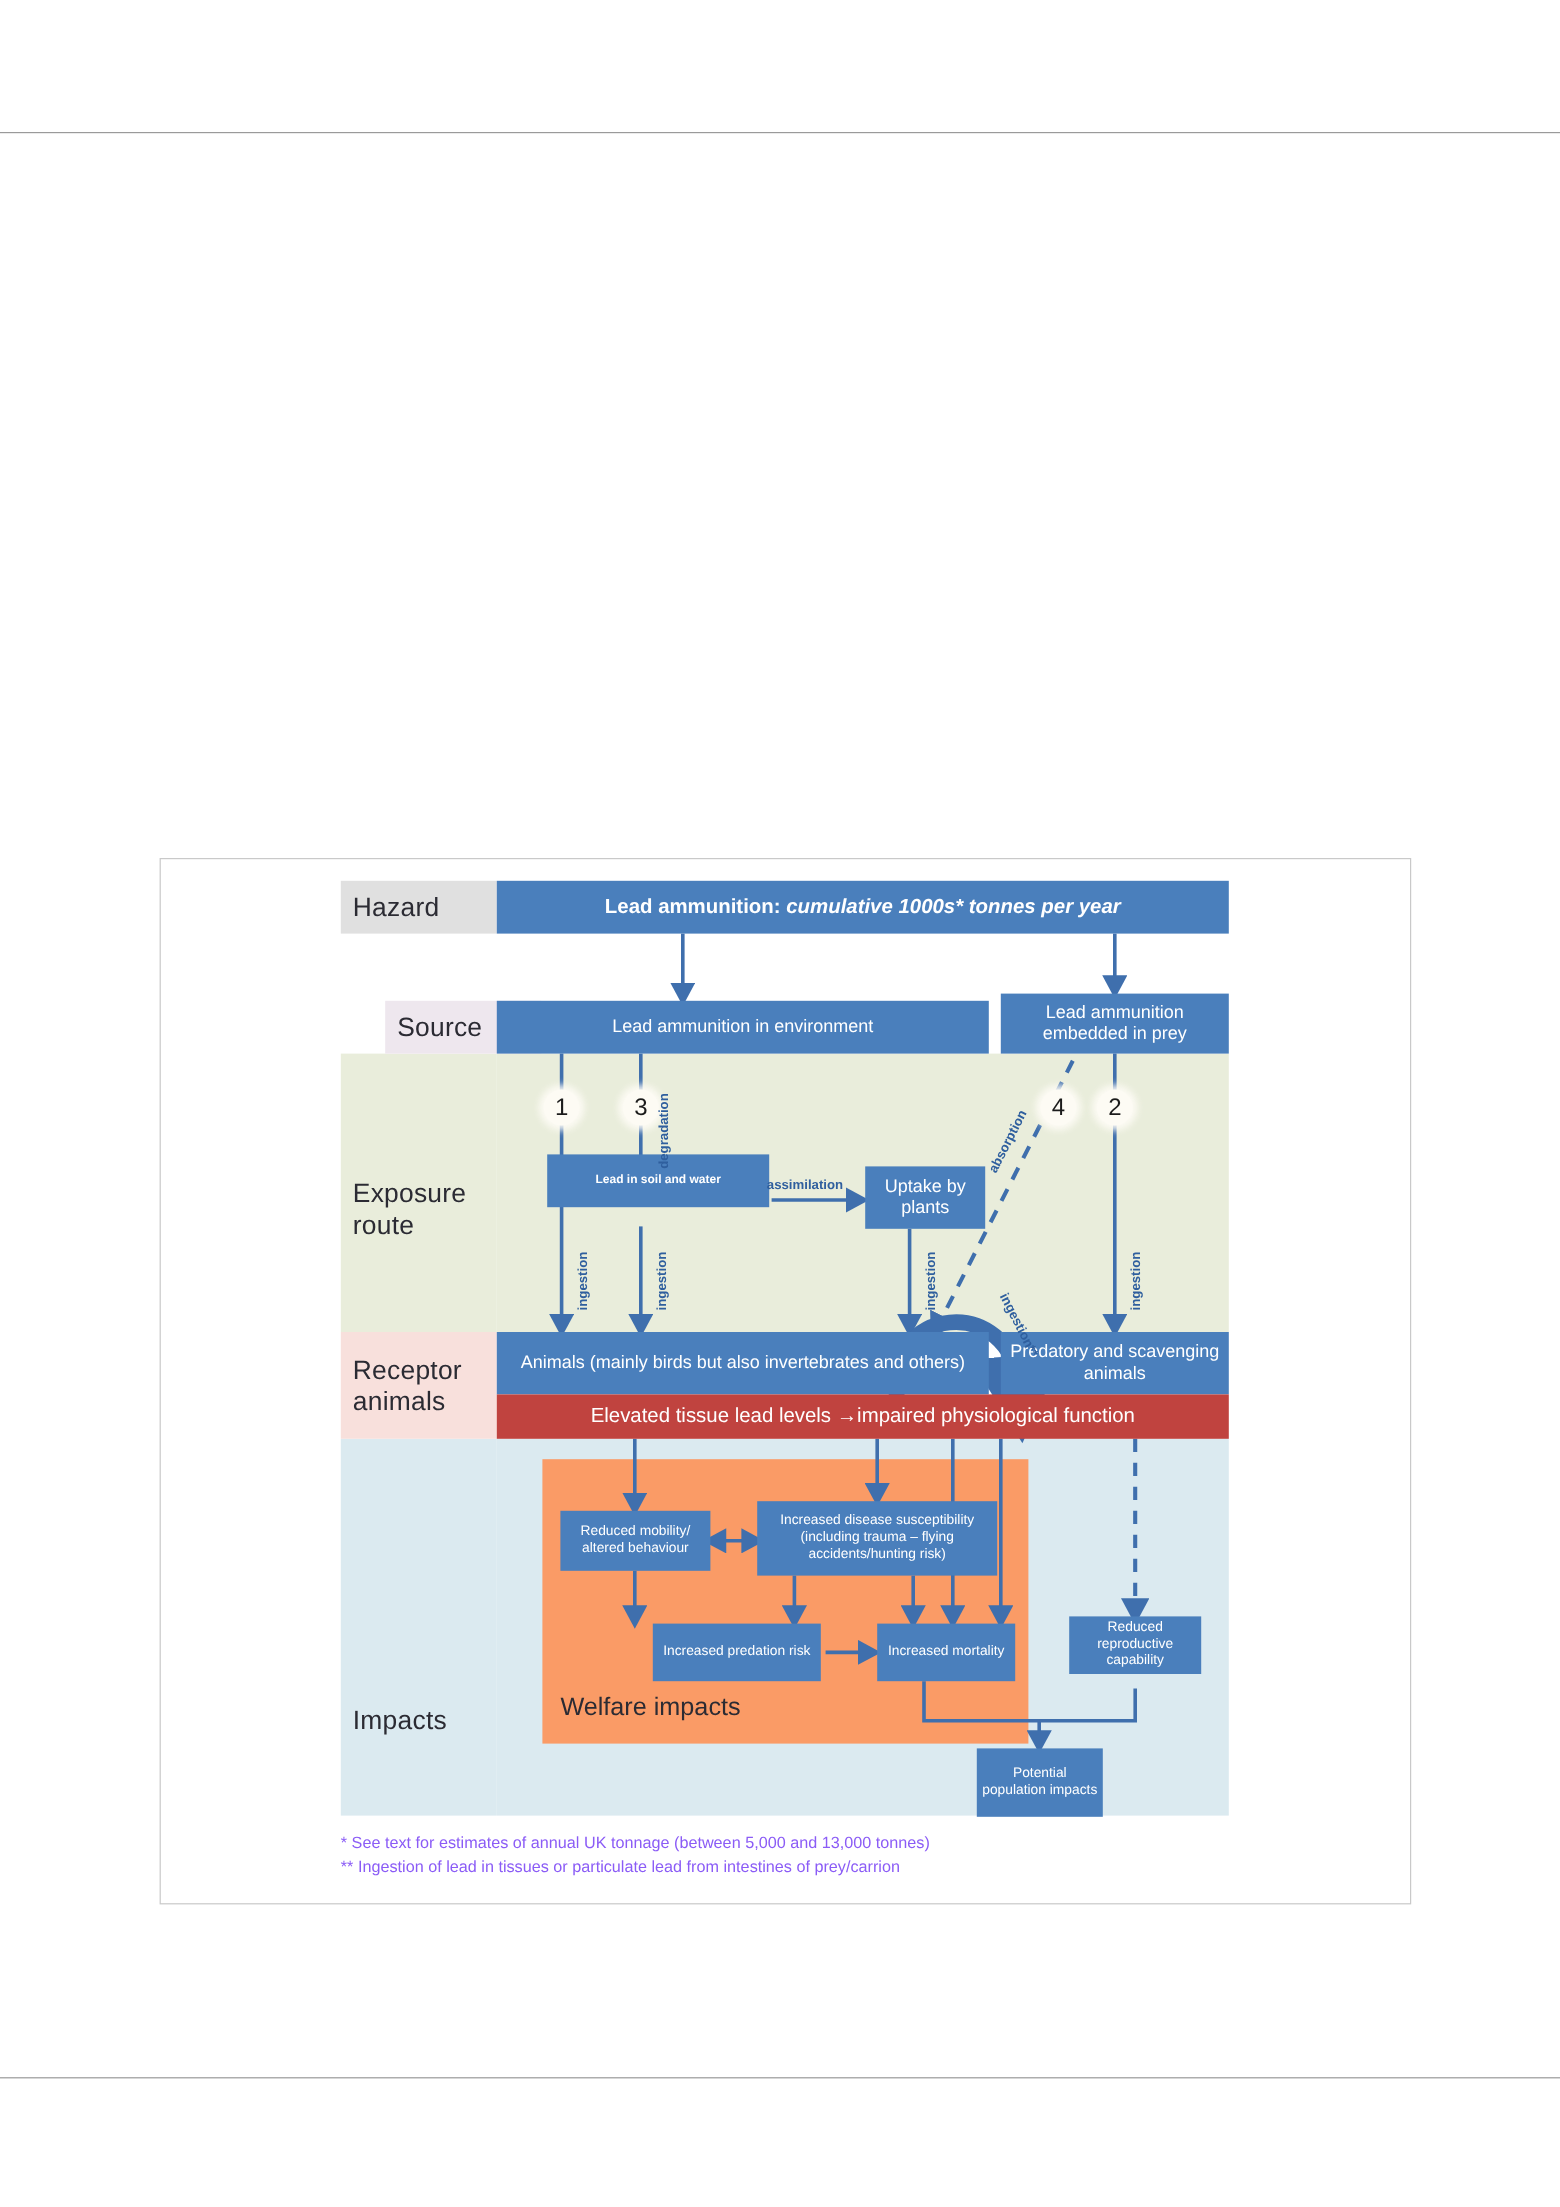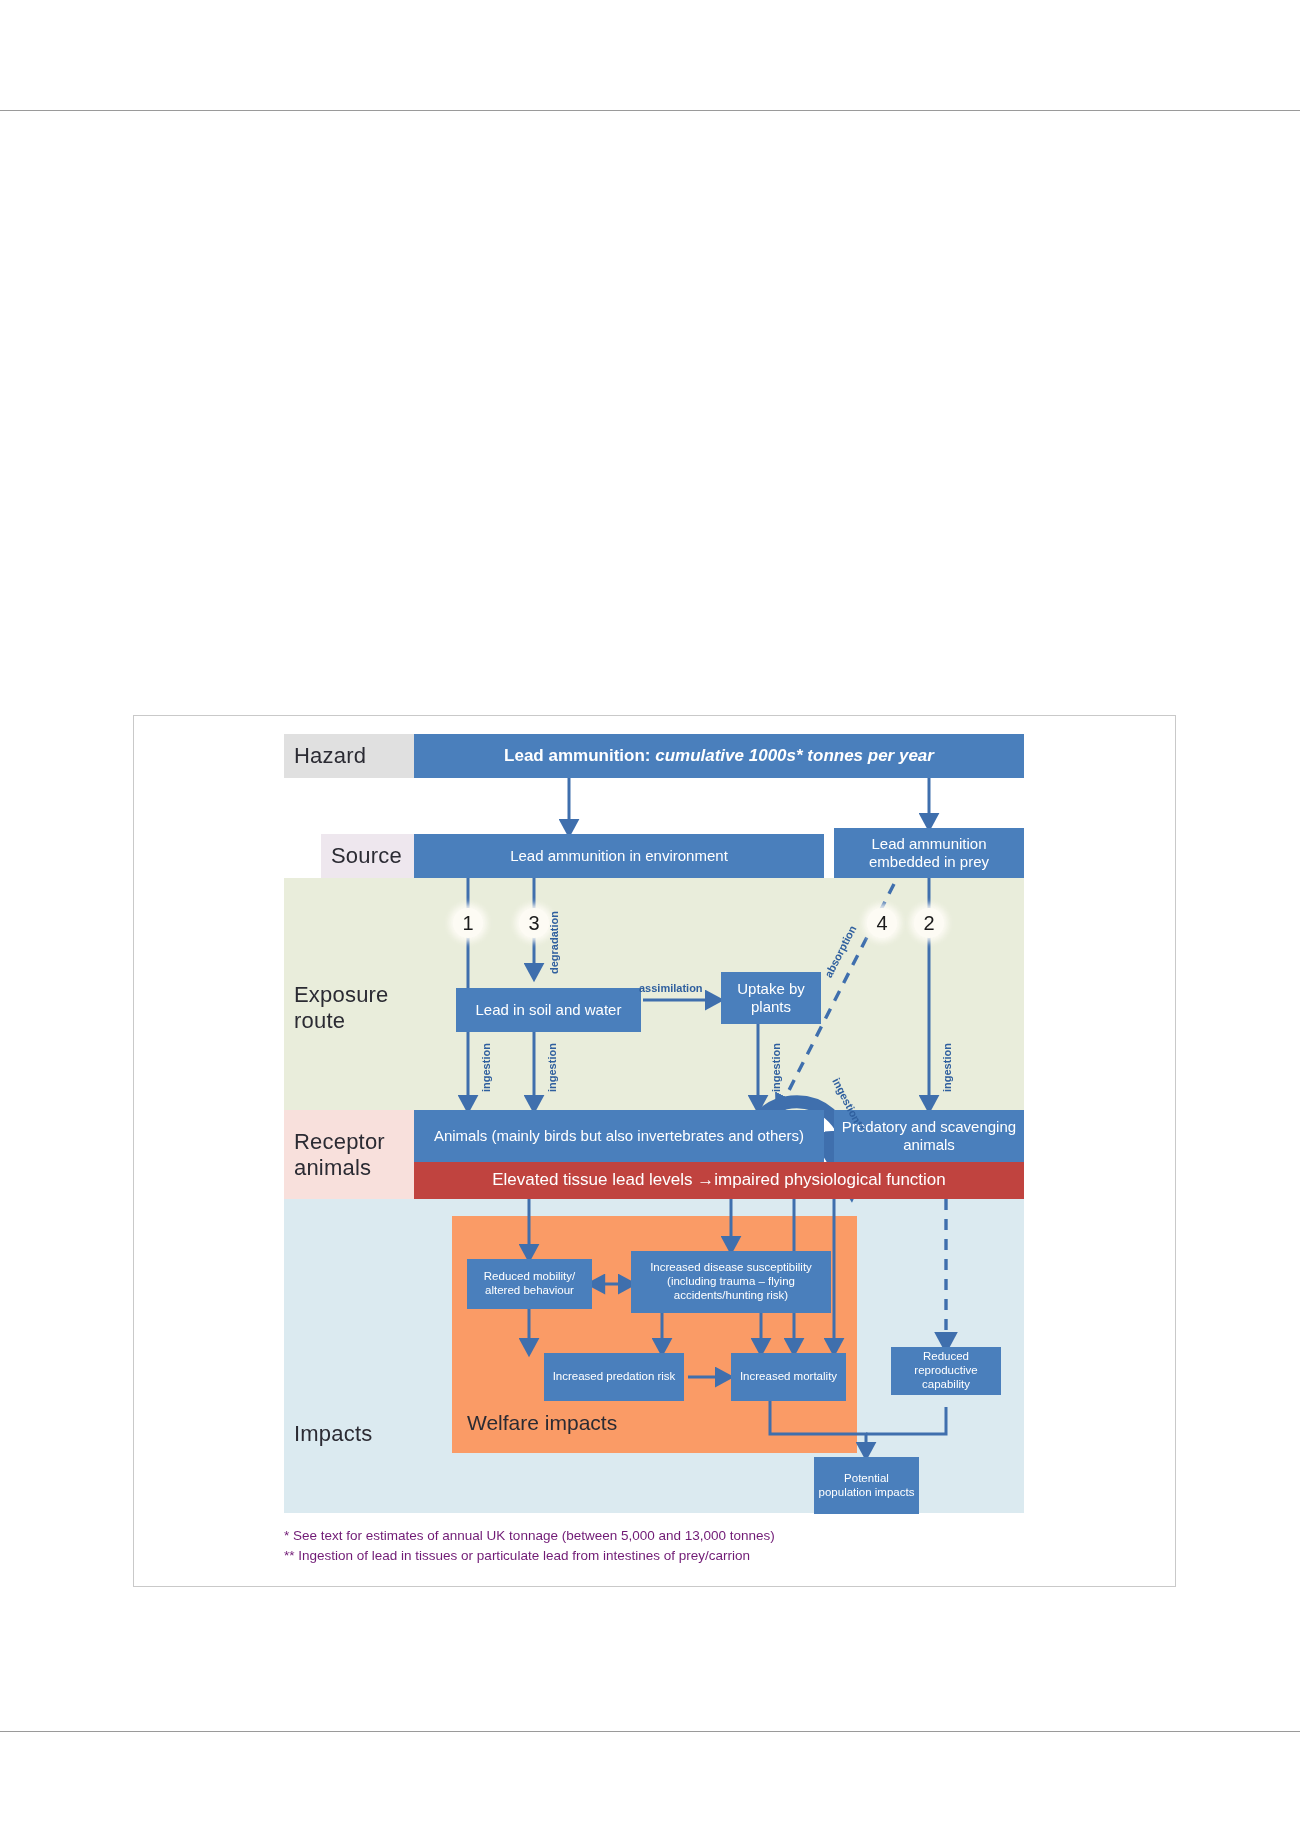--- a/index.html
+++ b/index.html
@@ -52,21 +52,21 @@
     display:flex;align-items:center;justify-content:center;text-align:center;
     line-height:1.2;box-sizing:border-box;padding:0 4px;
   }
   .box.red{background:#c0433f;}
 
   .b-hazard{left:280px;top:18px;width:610px;height:44px;font-size:17px;font-weight:bold;}
   .b-hazard i{font-style:italic;}
   .b-source-env{left:280px;top:118px;width:410px;height:44px;font-size:15px;}
   .b-source-prey{left:700px;top:112px;width:190px;height:50px;font-size:15px;}
 
-  .b-soil{left:322px;top:272px;width:185px;height:44px;font-size:15px;}
+  .b-soil{left:322px;top:246px;width:185px;height:44px;font-size:10px;font-weight:bold;}
   .b-plants{left:587px;top:256px;width:100px;height:52px;font-size:15px;}
 
   .b-animals{left:280px;top:394px;width:410px;height:52px;font-size:15px;}
   .b-predators{left:700px;top:394px;width:190px;height:52px;font-size:15px;}
   .b-elevated{left:280px;top:446px;width:610px;height:37px;font-size:17px;}
 
   .b-mobility{left:333px;top:543px;width:125px;height:50px;font-size:11.5px;}
   .b-disease{left:497px;top:535px;width:200px;height:62px;font-size:11.5px;}
   .b-predation{left:410px;top:637px;width:140px;height:48px;font-size:11.5px;}
   .b-mortality{left:597px;top:637px;width:115px;height:48px;font-size:11.5px;}
@@ -88,21 +88,21 @@
   }
   .hlabel{
     position:absolute;color:#2f5f9e;font-size:11px;font-weight:bold;white-space:nowrap;
   }
   .dlabel{
     position:absolute;color:#2f5f9e;font-size:11px;font-weight:bold;white-space:nowrap;
     transform-origin:0 0;
   }
 
   
-  .footnotes{position:absolute;left:150px;top:810px;font-size:13.5px;color:#701a75;line-height:1.45;}
+  .footnotes{position:absolute;left:150px;top:810px;font-size:13.5px;color:#8b5cf6;line-height:1.45;}
 
   svg.arrows{position:absolute;left:0;top:0;width:1041px;height:870px;overflow:visible;}
 </style>
 </head>
 <body>
 
 <div class="page">
 
   <div class="rule top"></div>
   <div class="rule bottom"></div>

